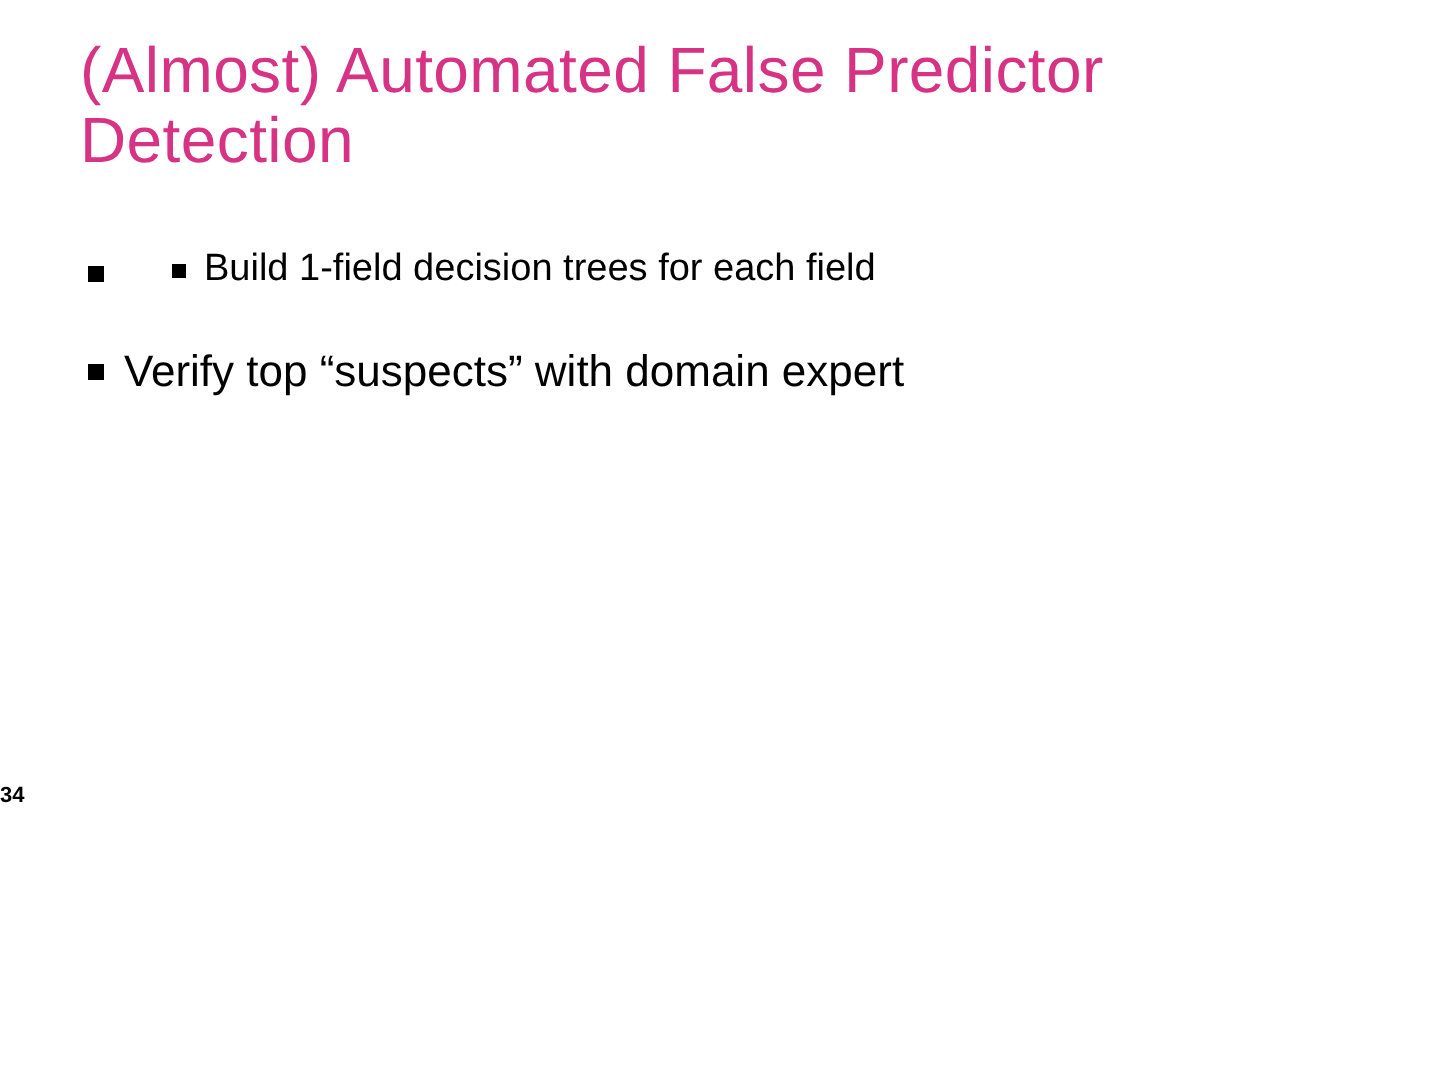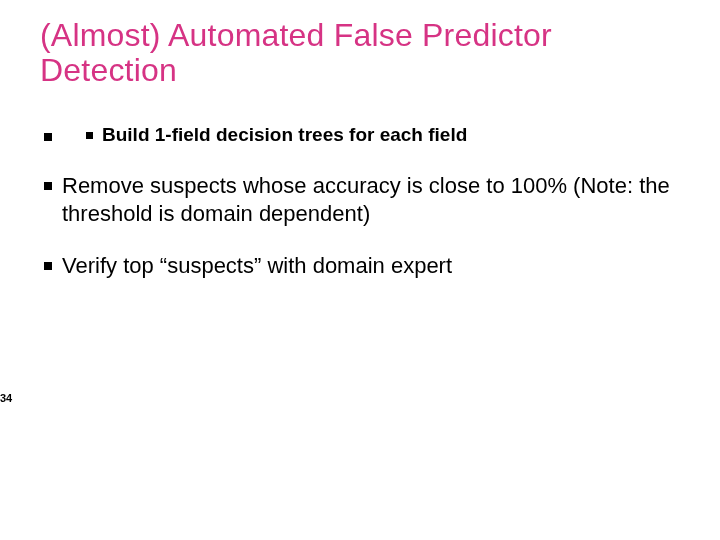--- a/index.html
+++ b/index.html
@@ -2,41 +2,38 @@
 <html><head>
 <meta charset="utf-8">
 <style>
   * { margin: 0; padding: 0; box-sizing: border-box; }
   html, body { width: 720px; height: 540px; background: #fff; font-family: Verdana, Tahoma, Geneva, sans-serif; }
   .slide { width: 720px; height: 416px; position: relative; padding: 18px 40px 0 40px; }
   .title { color: #d63384; font-size: 32px; font-weight: 400; line-height: 1.08; letter-spacing: 0.2px; margin-bottom: 36px; }
   ul.level1 { list-style: none; padding-left: 4px; }
   ul.level1 > li { position: relative; padding-left: 18px; font-size: 22px; color: #000; line-height: 1.28; margin-bottom: 24px; }
   ul.level1 > li::before { content: ""; position: absolute; left: 0; top: 10px; width: 8px; height: 8px; background: #000; }
-  ul.level2 { list-style: none; padding-left: 24px; margin-top: 18px; font-weight: bold; }
+  ul.level2 { list-style: none; padding-left: 24px; margin-top: 18px; }
   ul.level2 > li { position: relative; padding-left: 16px; font-size: 19px; color: #000; line-height: 1.3; margin-bottom: 20px; }
   ul.level2 > li::before { content: ""; position: absolute; left: 0; top: 9px; width: 7px; height: 7px; background: #000; }
   .pagenum { position: absolute; bottom: 12px; left: 0; width: 100%; text-align: left; font-size: 11px; font-weight: bold; color: #000; }
 </style>
 </head>
 <body>
 
 <div class="slide">
   <h1 class="title">(Almost) Automated False Predictor Detection</h1>
 
   <ul class="level1">
     <li>
       <ul class="level2">
         <li>
           <span>Build 1-field decision trees for each field</span>
         </li>
       </ul>
     </li>
     <li>
-      <span>Remove suspects whose accuracy is close to 100% (Note: the threshold is domain dependent)</span>
-    </li>
-    <li>
       <span>Verify top “suspects” with domain expert</span>
     </li>
   </ul>
 
   <div class="pagenum">34</div>
 </div>
 
 </body></html>

